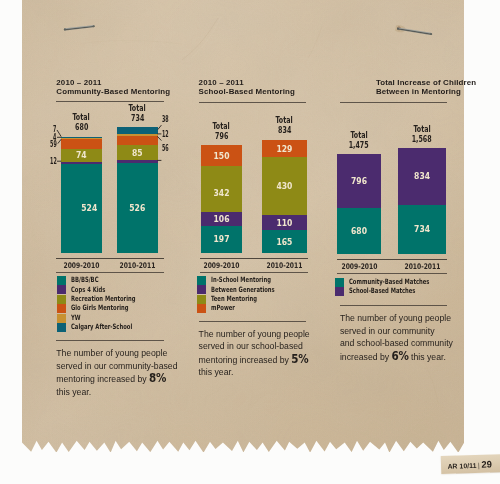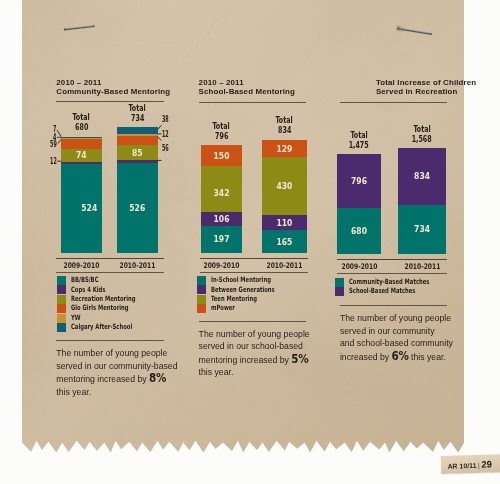--- a/index.html
+++ b/index.html
@@ -226,21 +226,21 @@
       <div class="legtext" style="left: 210.5px; top: 304.45px; font-size: 7.3px; line-height: 8.6px;">mPower</div>
       <div class="rule" style="left: 198.6px; top: 320.5px; width: 107px;"></div>
       <div class="note" style="left: 198.6px; top: 327.5px; font-size: 8.7px; line-height: 12.55px; width: 160px;">
         <span class="nline">The number of young people</span>
         <span class="nline">served in our school-based</span>
         <span class="nline">mentoring increased by <span class="hl">5%</span></span>
         <span class="nline">this year.</span>
       </div>
       <div class="ctitle" style="left: 339.9px; top: 77.6px; font-size: 7.9px; line-height: 9.5px; margin-left: 36px;">
         <span class="l1">Total Increase of Children</span>
-        <span class="l2">Served in Recreation</span>
+        <span class="l2">Between in Mentoring</span>
       </div>
       <div class="rule" style="left: 339.9px; top: 102.4px; width: 107px;"></div>
       <div class="bar" style="left: 337px; top: 0px; width: 44px; height: 260px;">
         <div class="seg" style="top: 208.044px; height: 46.0564px; background: rgb(0, 115, 106);"></div>
         <div class="seglab" style="top: 226.072px; font-size: 8.5px; line-height: 10px;">680</div>
         <div class="seg" style="top: 154.131px; height: 53.9131px; background: rgb(75, 43, 110);"></div>
         <div class="seglab" style="top: 176.087px; font-size: 8.5px; line-height: 10px;">796</div>
       </div>
       <div class="totlab handw" style="left: 321px; top: 129.531px; width: 76px; font-size: 8.2px;">
         <div><span>Total</span></div>

